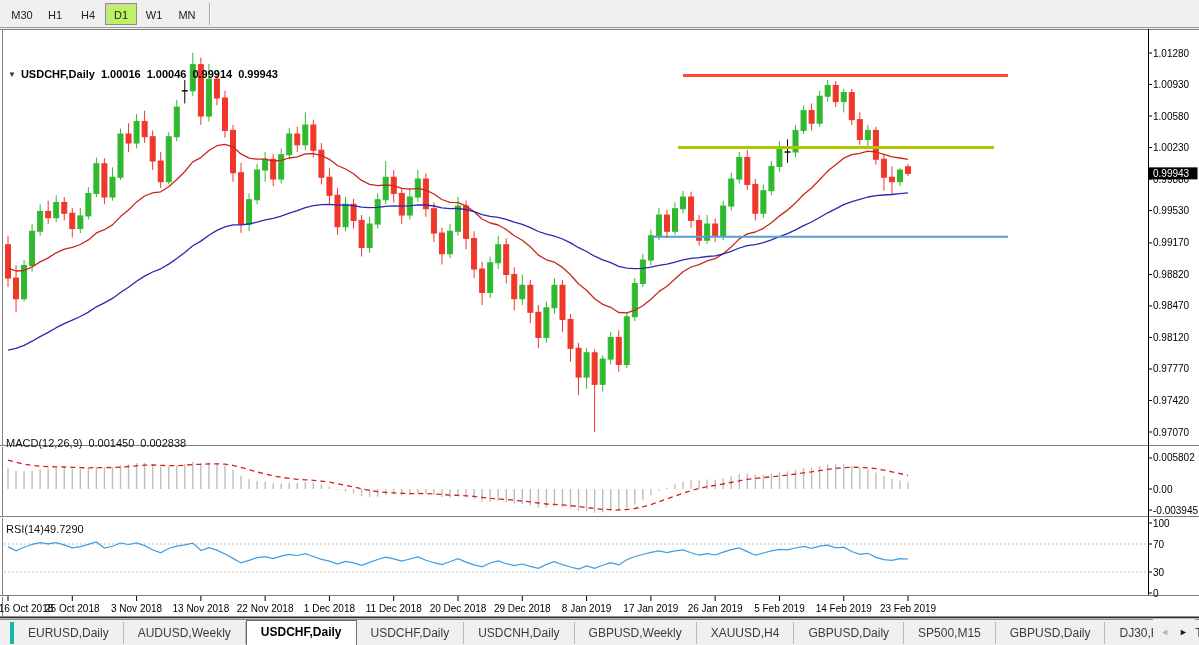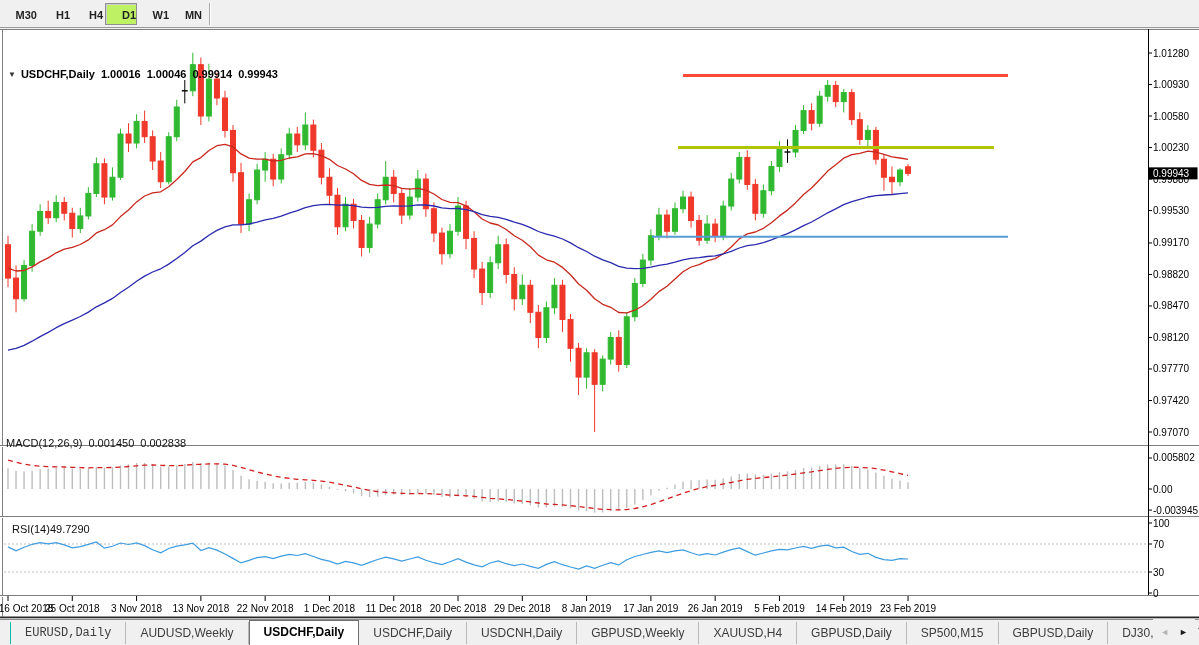--- a/index.html
+++ b/index.html
@@ -1,42 +1,42 @@
 <!DOCTYPE html>
 <html><head>
 <meta charset="utf-8">
 <style>
   html,body{margin:0;padding:0;background:#f0f0f0;font-family:"Liberation Sans",sans-serif;}
   #app{position:relative;width:1199px;height:645px;background:#f0f0f0;overflow:hidden;}
 
   
   #toolbar{position:absolute;top:0;left:0;width:1199px;height:28px;background:#f0f0f0;
            border-bottom:1px solid #9a9a9a;display:flex;align-items:center;padding-left:6px;box-sizing:border-box;}
-  .tf-btn{width:32px;height:22px;line-height:22px;text-align:right;font-size:11px;color:#222;
-          border:1px solid transparent;margin-right:1px;cursor:default;box-sizing:border-box;font-weight:bold;}
+  .tf-btn{width:32px;height:22px;line-height:22px;text-align:center;font-size:11px;color:#222;
+          border:1px solid transparent;margin-right:1px;cursor:default;box-sizing:border-box;}
   .tf-btn.active{background:#bef264;border:1px solid #8f8f8f;box-shadow:inset 1px 1px 0 #cfcfcf;}
   .tf-sep{width:0;height:22px;border-left:1px solid #a8a8a8;border-right:1px solid #ffffff;margin:0 5px;}
 
   
   #chart-region{position:absolute;top:29px;left:0;width:1199px;height:590px;}
   #chart-svg{position:absolute;top:0;left:0;}
   .overlay{position:absolute;white-space:nowrap;pointer-events:none;}
   #price-header{top:7px;left:8px;font-size:11px;font-weight:bold;color:#000;margin-top:32px;}
   #price-header .tri{display:inline-block;font-size:8px;color:#333;margin-right:5px;vertical-align:1px;}
   #price-header span.v{margin-left:6px;}
   #macd-header{top:408px;left:6px;font-size:11px;color:#111;}
-  #rsi-header{top:494px;left:12px;font-size:11px;color:#111;}
+  #rsi-header{top:494px;left:6px;font-size:11px;color:#111;}
   #macd-header span.v{margin-left:6px;}
 
   
   #tabbar{position:absolute;top:619px;left:0;width:1199px;height:26px;background:#f0f0f0;
           border-top:1px solid #8c8c8c;display:flex;align-items:flex-end;overflow:hidden;box-sizing:border-box;}
   .tab{height:22px;line-height:22px;padding:0 14px;font-size:12px;color:#3c3c3c;position:relative;
        border-right:1px solid #b9b9b9;margin-bottom:1px;cursor:default;}
-  .tab:first-child{border-left:1px solid #14b8a6;margin-left:10px;font-family:Liberation Mono, monospace;}
+  .tab:first-child{border-left:4px solid #14b8a6;margin-left:10px;}
   .tab.active{background:#ffffff;border:1px solid #6f6f6f;border-bottom:none;height:24px;line-height:23px;
               font-weight:bold;color:#000;margin-bottom:0;}
   #tab-arrows{position:absolute;right:4px;top:619px;height:26px;display:flex;align-items:center;background:#f0f0f0;padding:0 2px;}
   .tab-arrow{font-size:9px;margin:0 5px;cursor:default;}
   #tab-arrow-left{color:#b5b5b5;}
   #tab-arrow-right{color:#1a1a1a;}
 </style>
 </head>
 <body>
 

